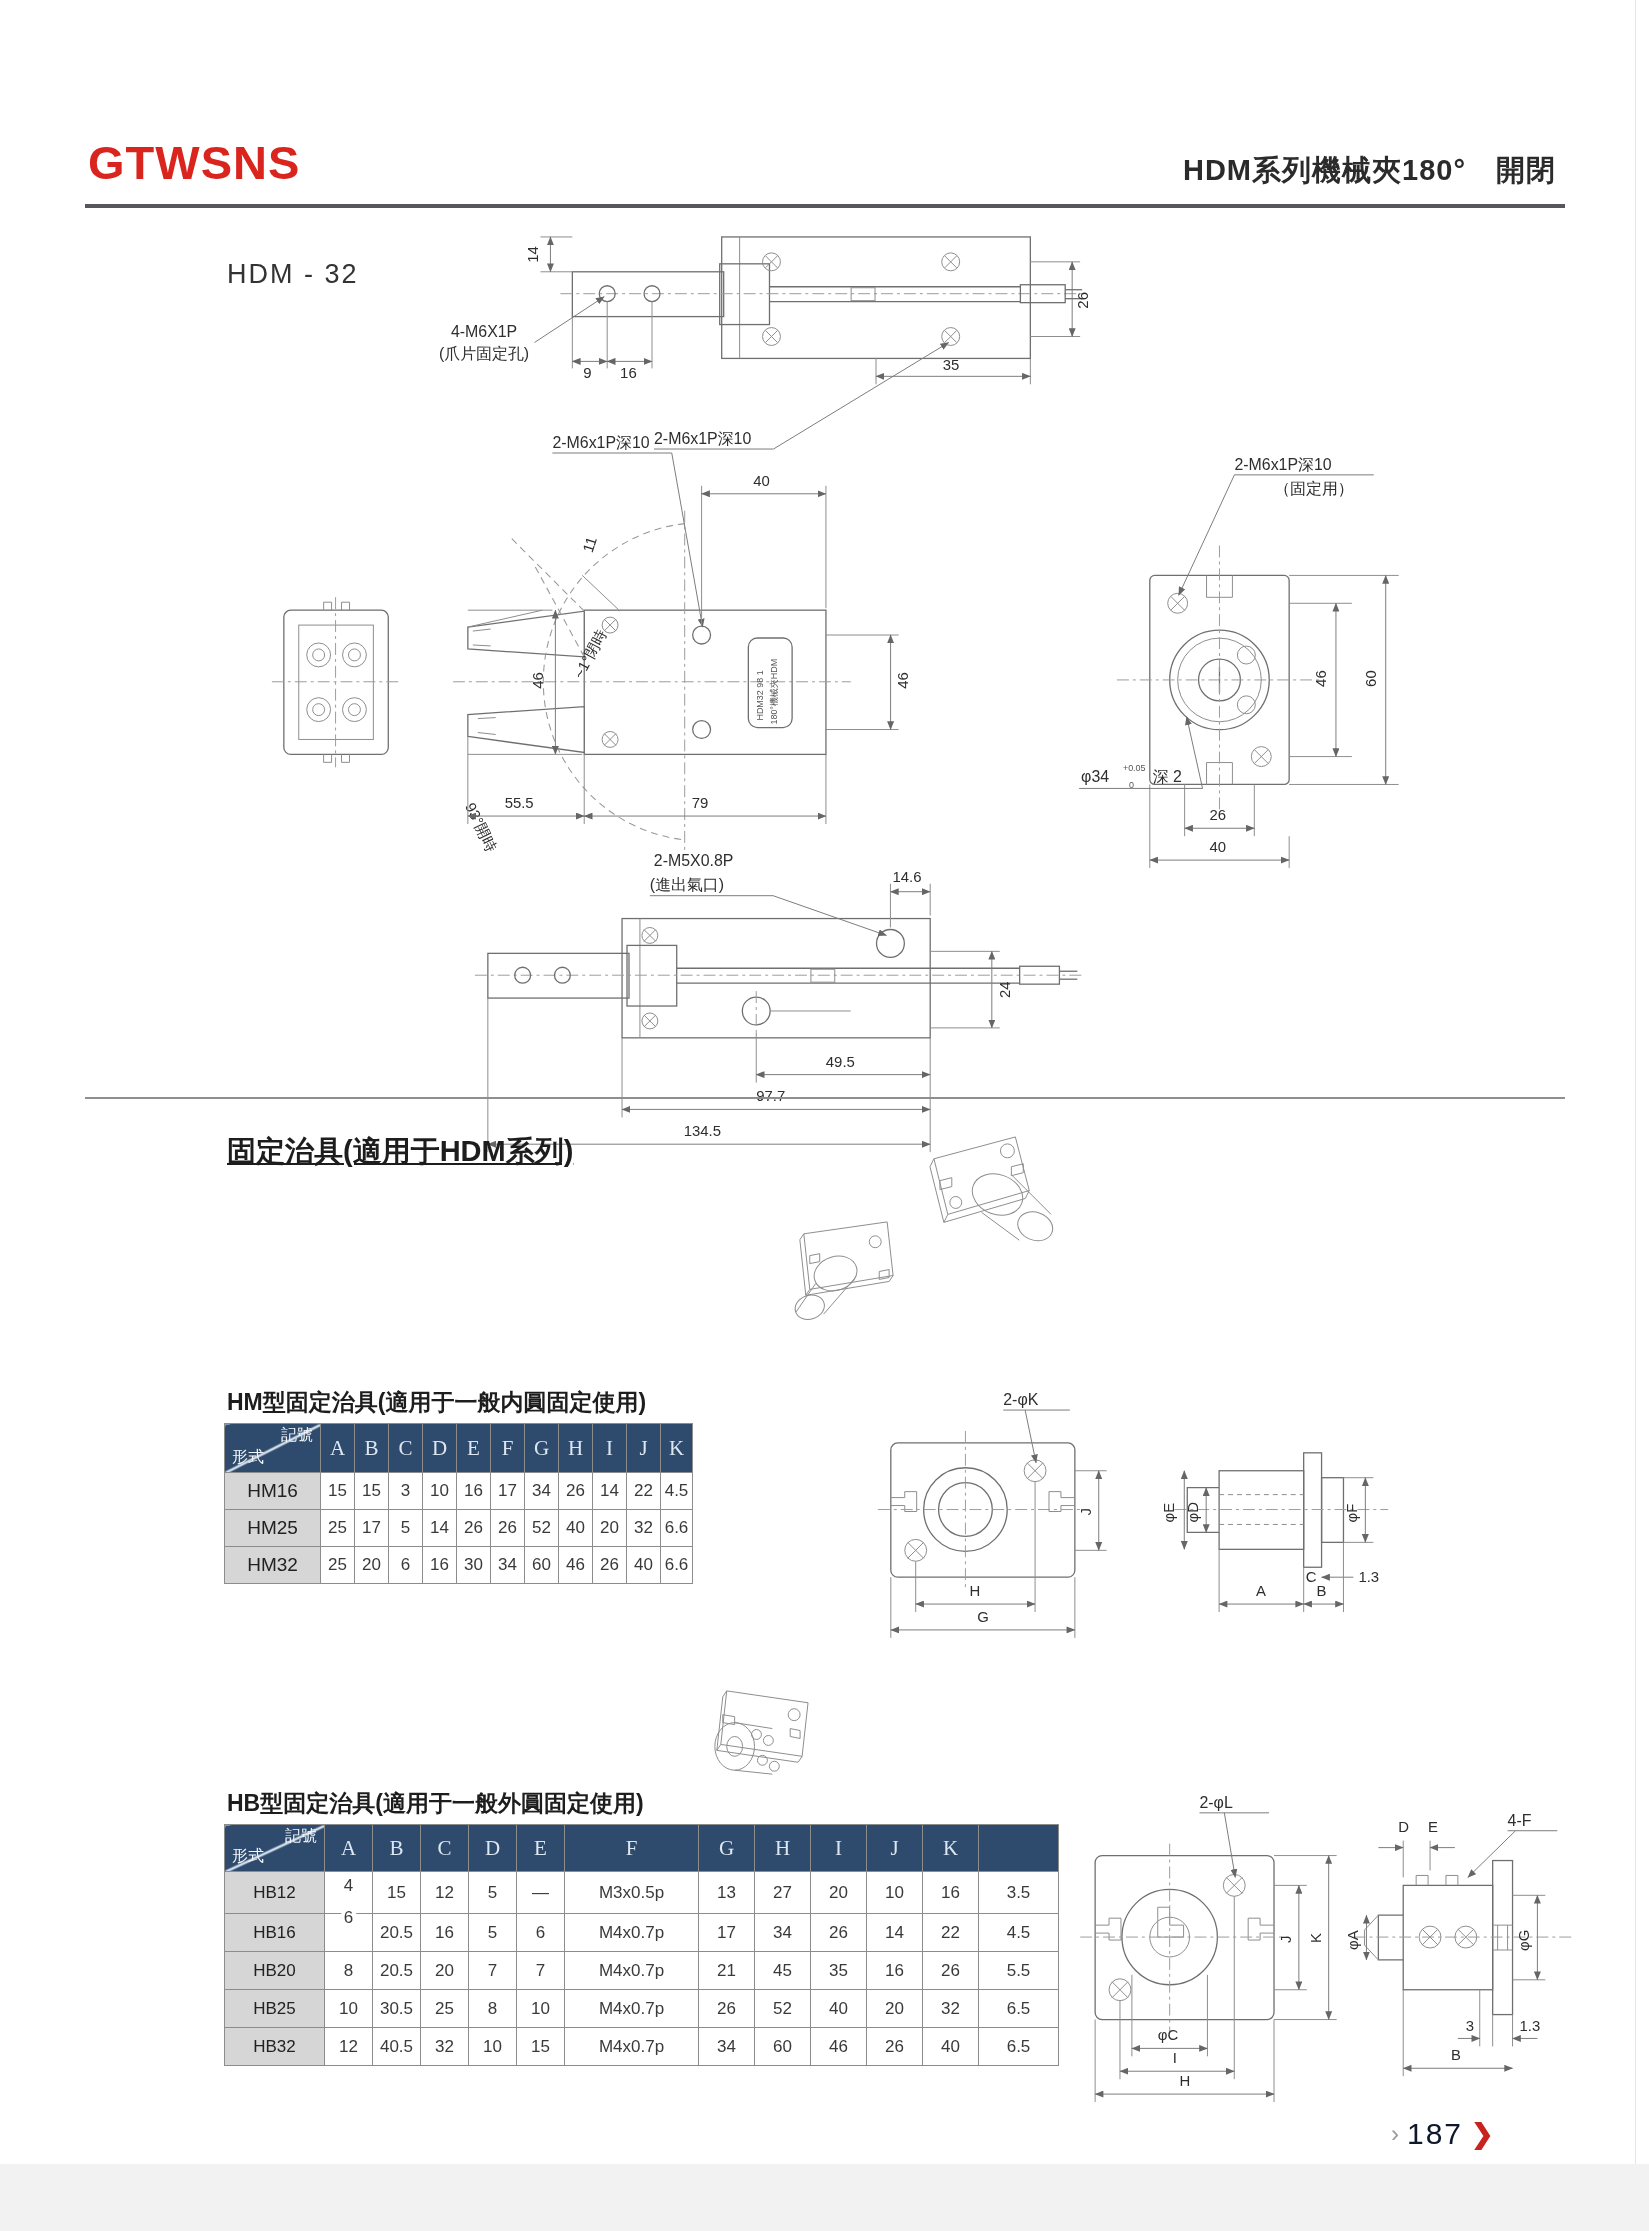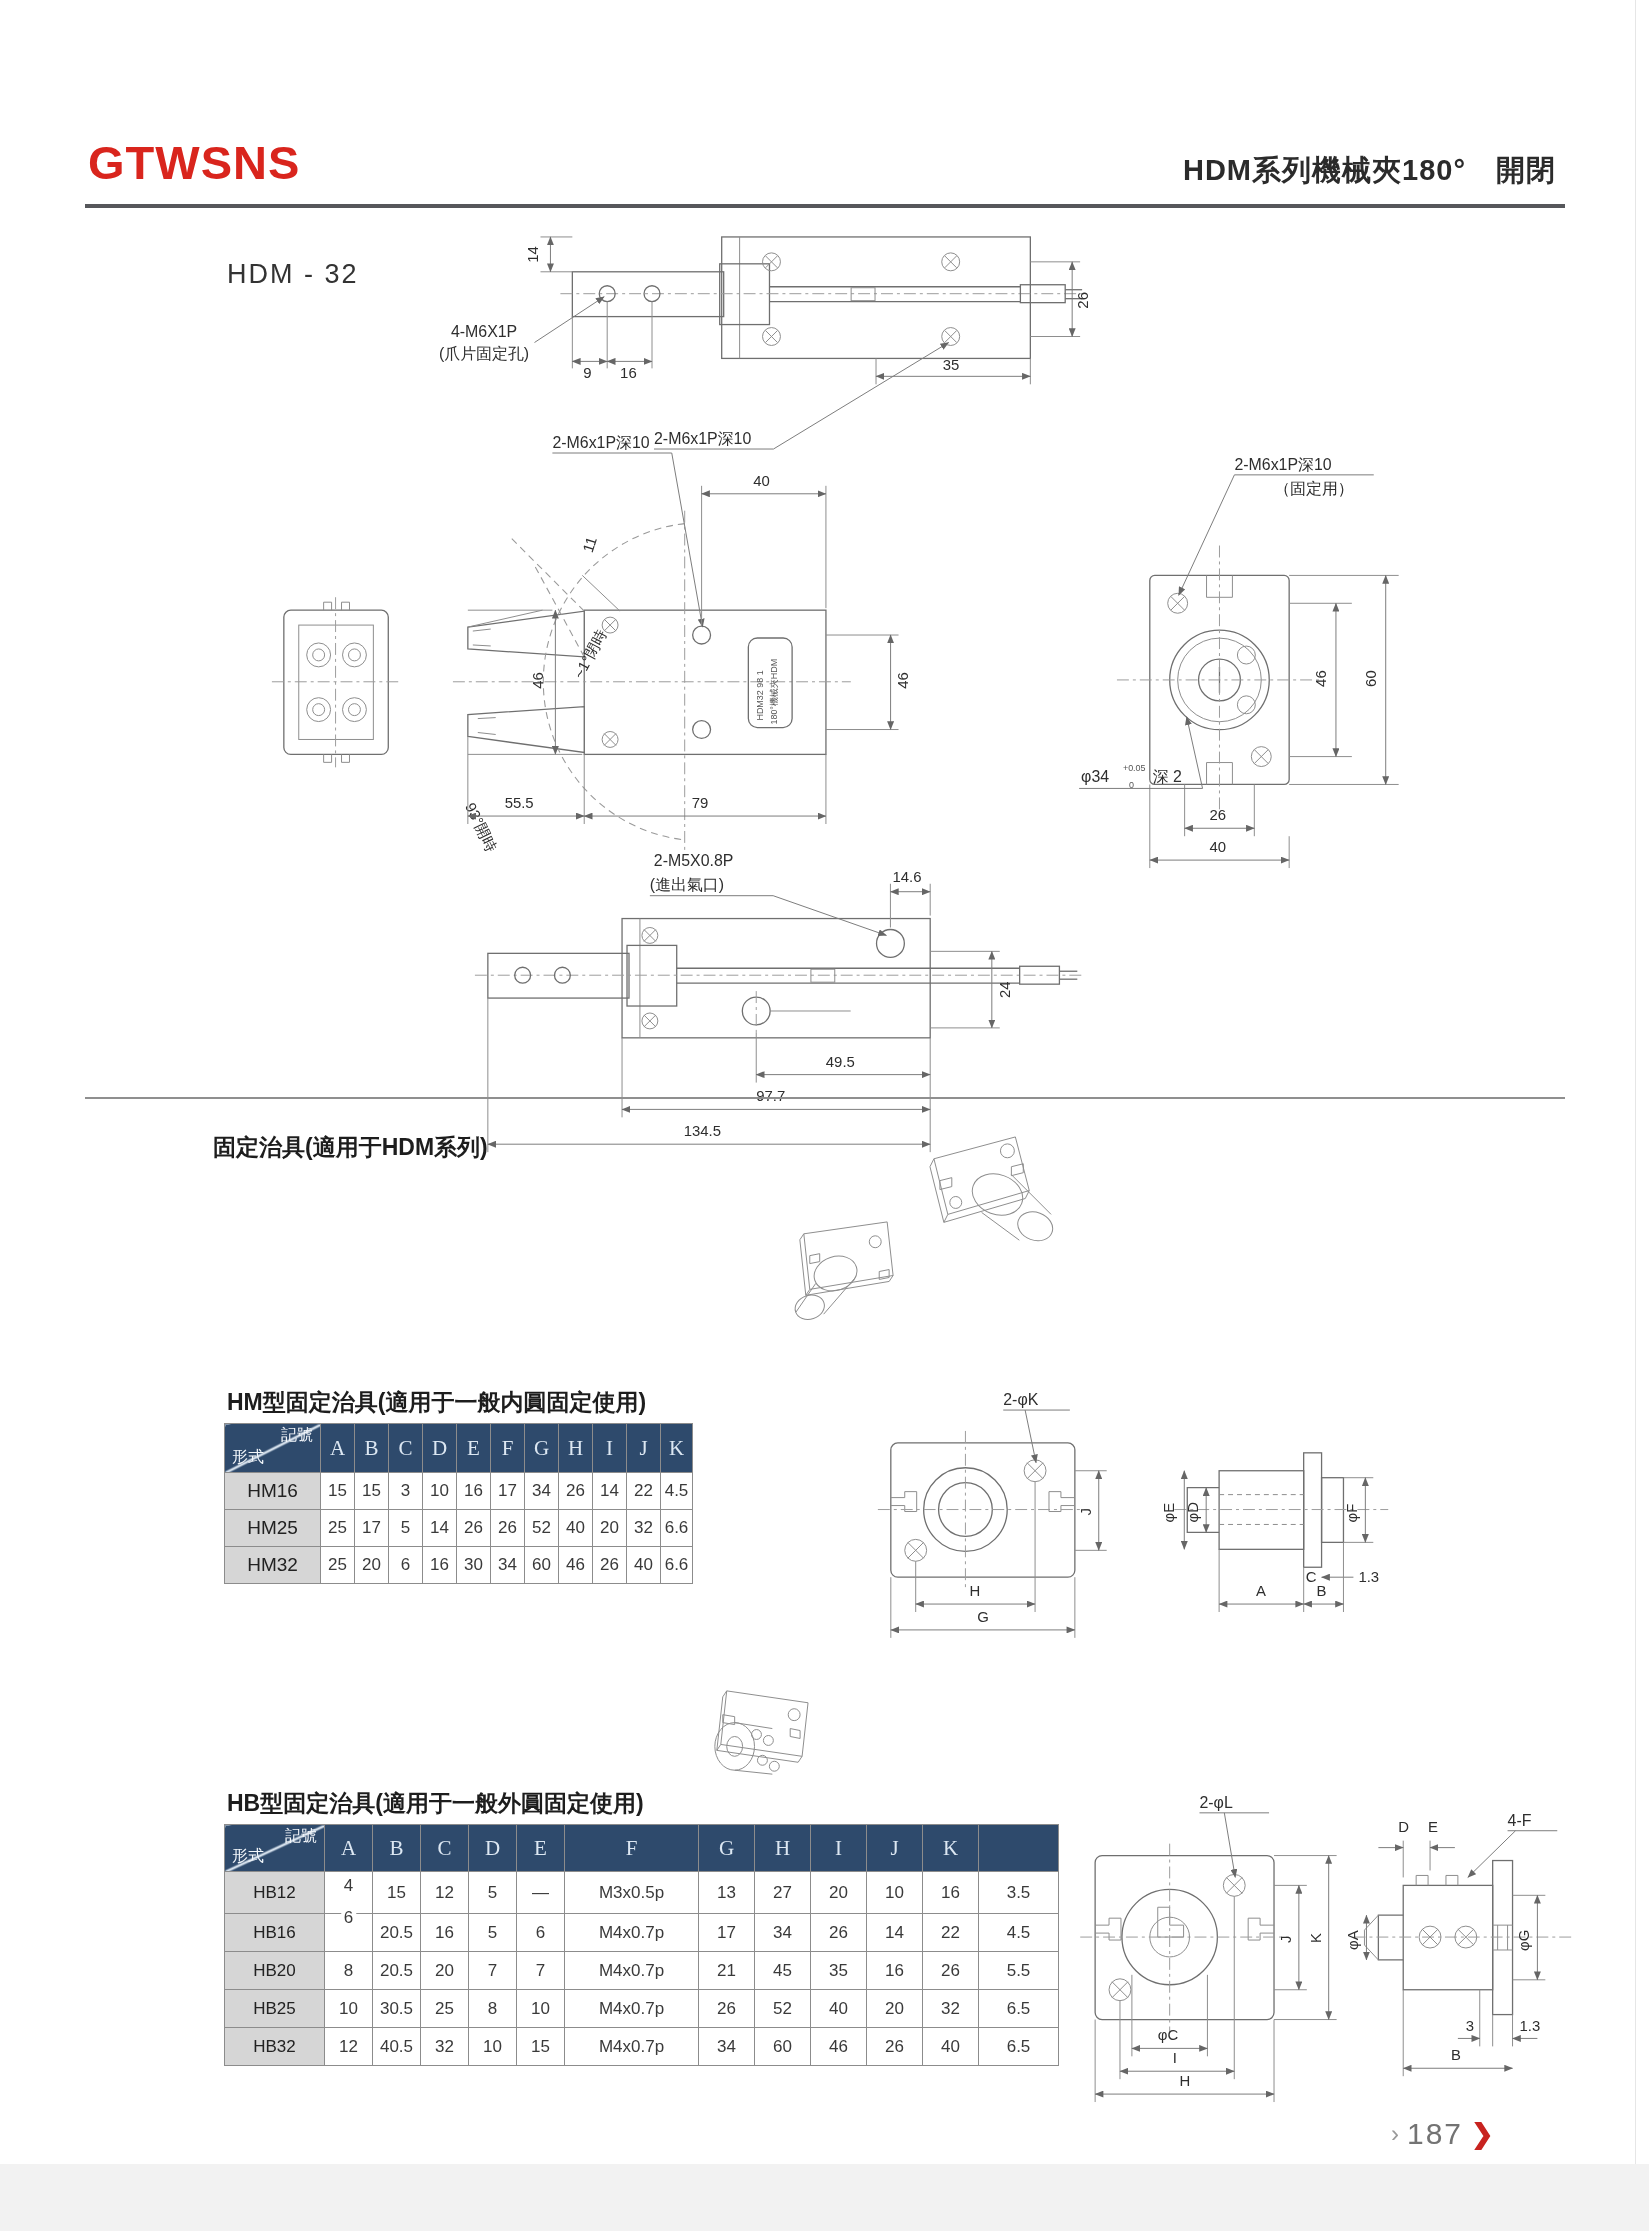--- a/index.html
+++ b/index.html
@@ -12,21 +12,21 @@
         color:#d9251d;letter-spacing:1px;}
   .page-title{position:absolute;right:94px;top:151px;font-size:29px;font-weight:bold;
         color:#2b2b2b;letter-spacing:1px;}
   .header-rule{position:absolute;left:85px;right:85px;top:204px;height:4px;background:#56575b;}
 
   .model-label{position:absolute;left:227px;top:259px;font-size:27px;color:#333;letter-spacing:2px;}
 
   .divider{position:absolute;left:85px;right:85px;top:1097px;height:2px;background:#8f8f8f;}
 
   .sec-title{position:absolute;color:#1d1d1d;font-weight:600;}
-  #fixture-title{left:213px;top:1132px;font-size:23px;}
+  #fixture-title{left:227px;top:1132px;font-size:29px;text-decoration:underline;}
   #hm-title{left:227px;top:1387px;font-size:23px;}
   #hb-title{left:227px;top:1788px;font-size:23px;}
 
   
   table.dtable{position:absolute;border-collapse:collapse;table-layout:fixed;background:#fff;}
   #hm-table{left:224px;top:1423px;width:466px;}
   #hb-table{left:224px;top:1824px;width:831px;}
   .dtable th,.dtable td{border:1px solid #8c8c8c;text-align:center;padding:0;
         font-size:17px;color:#3a3a3a;overflow:visible;}
   .dtable thead th{background:#2e4a6c;color:#dce7f2;font-family:"Liberation Serif",serif;
@@ -65,21 +65,21 @@
   .cl{fill:none;stroke:#9c9c9c;stroke-width:1px;stroke-dasharray:12 4 3 4;}
   .dsh{fill:none;stroke:#9a9a9a;stroke-width:1.1px;stroke-dasharray:7 5;}
   .dl{stroke:#7c7c7c;stroke-width:1px;fill:none;}
   text.d{font:15px "Liberation Sans",sans-serif;fill:#2e2e2e;}
   text.lab{font:16px "Liberation Sans",sans-serif;fill:#2e2e2e;}
   text.tiny{font:9px "Liberation Sans",sans-serif;fill:#555;}
 
   
   .footer{position:absolute;left:1391px;top:2117px;display:flex;align-items:center;gap:8px;}
   .footer .chev-gray{color:#9a9a9a;font-size:24px;}
-  .footer .pagenum{color:#737373;font-size:30px;letter-spacing:2px;}
+  .footer .pagenum{color:#0f172a;font-size:30px;letter-spacing:2px;}
   .footer .chev-red{color:#c8231f;font-size:27px;font-weight:bold;}
 </style>
 </head>
 <body>
 
 <div class="page">
   <div class="edge-right"></div>
 
   <div class="logo">GTWSNS</div>
   <div class="page-title">HDM系列機械夾180°　開閉</div>

